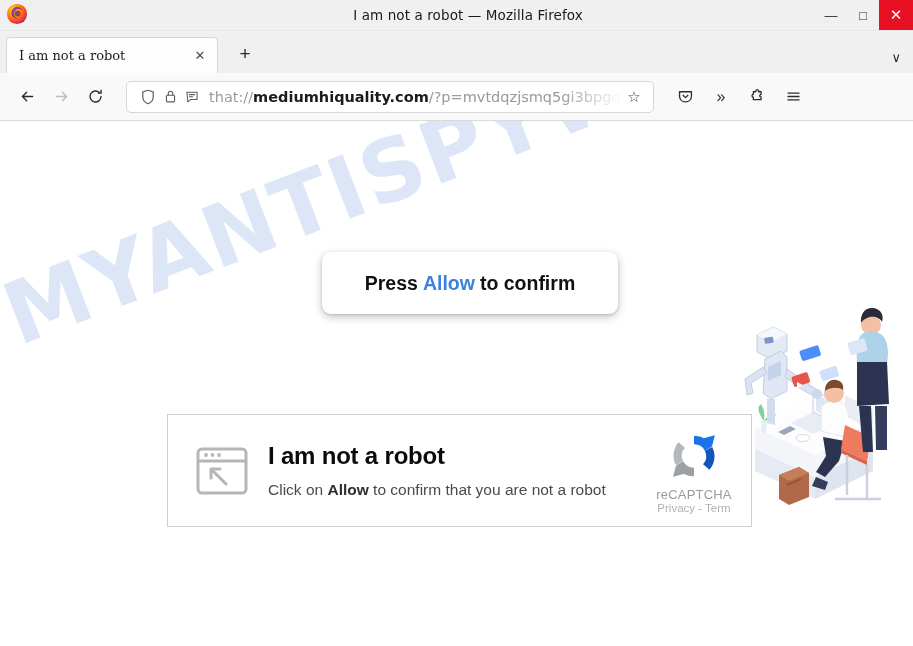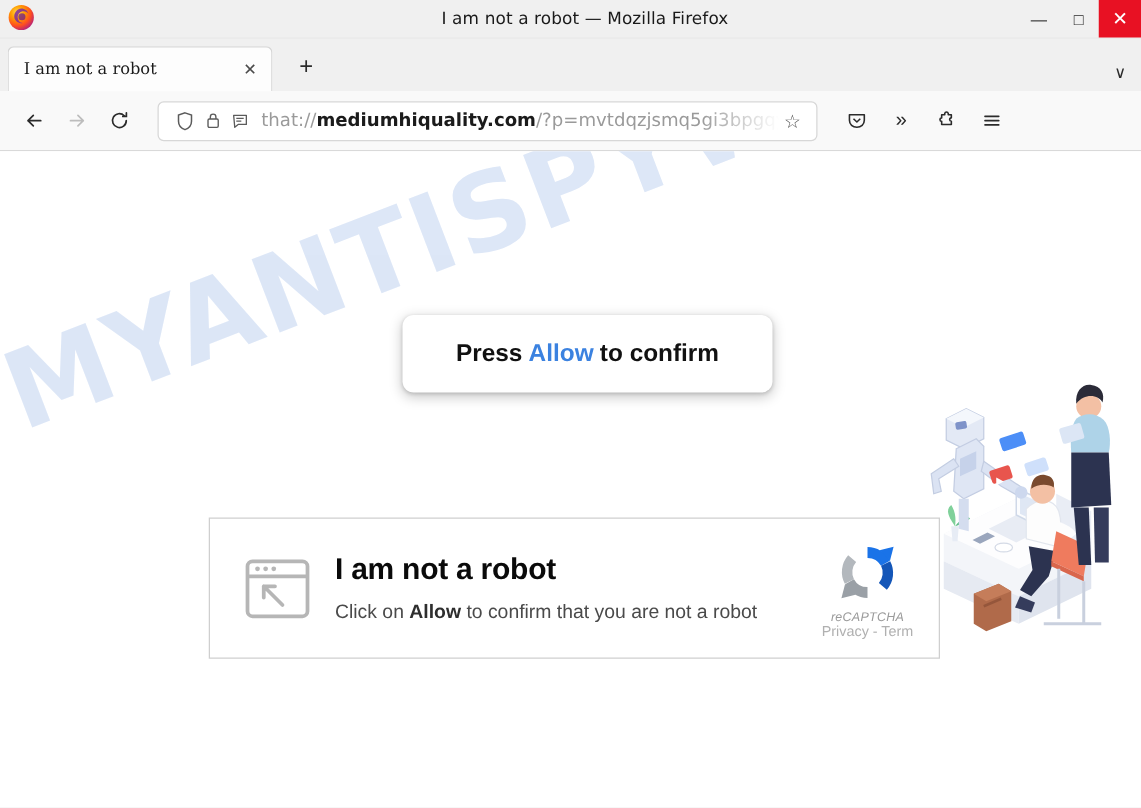--- a/index.html
+++ b/index.html
@@ -211,21 +211,21 @@
     margin-top: 11px;
     font-size: 15.5px; color: #4a4a4a;
   }
   .cap-sub b { color: #2e2e2e; }
   .recaptcha {
     width: 86px; flex: 0 0 auto;
     text-align: center;
     overflow: hidden;
   }
   .recaptcha .logo { width: 58px; height: 58px; margin: 0 auto 2px; display: block; }
-  .rc-name  { font-size: 10px; color: #9a9a9a; letter-spacing: .2px; font-style: italic; }
+  .rc-name  { font-size: 13px; color: #9a9a9a; letter-spacing: .2px; }
   .rc-terms { font-size: 11.5px; color: #b0b0b0; white-space: nowrap; margin-top: 0; }
 </style>
 </head>
 <body>
 
 <div id="app">
 
   <div class="titlebar">
     <svg class="ff-logo" viewBox="0 0 24 24">
       <defs>

